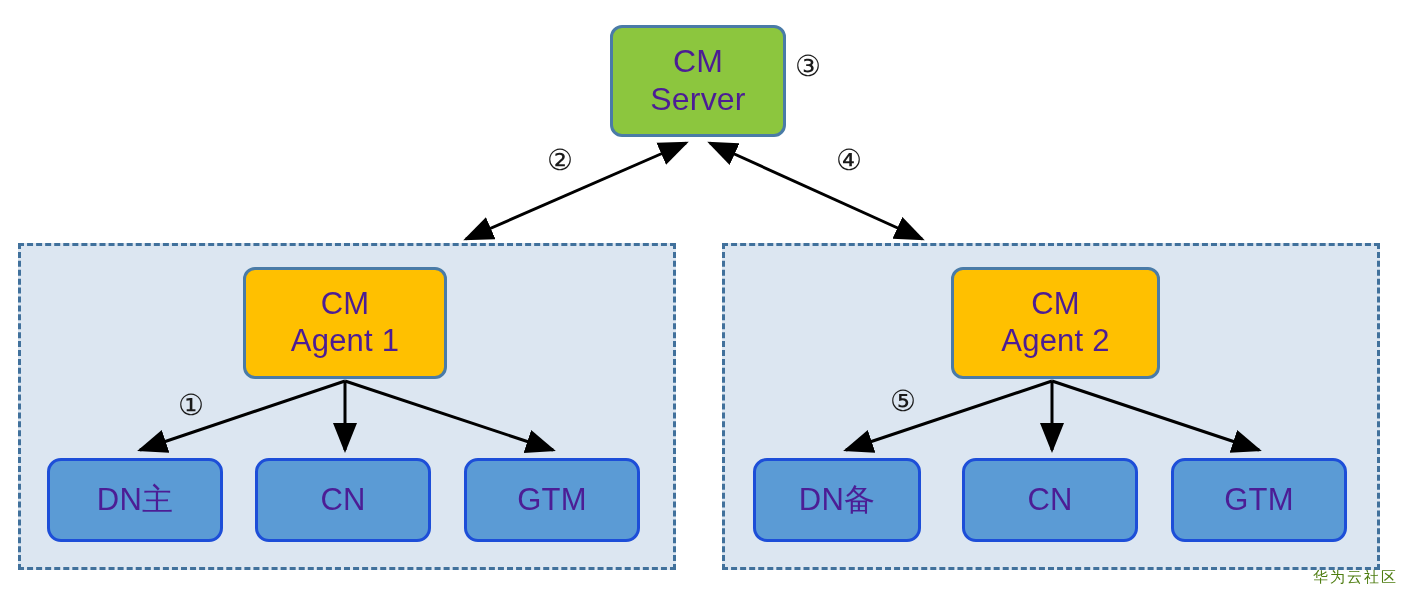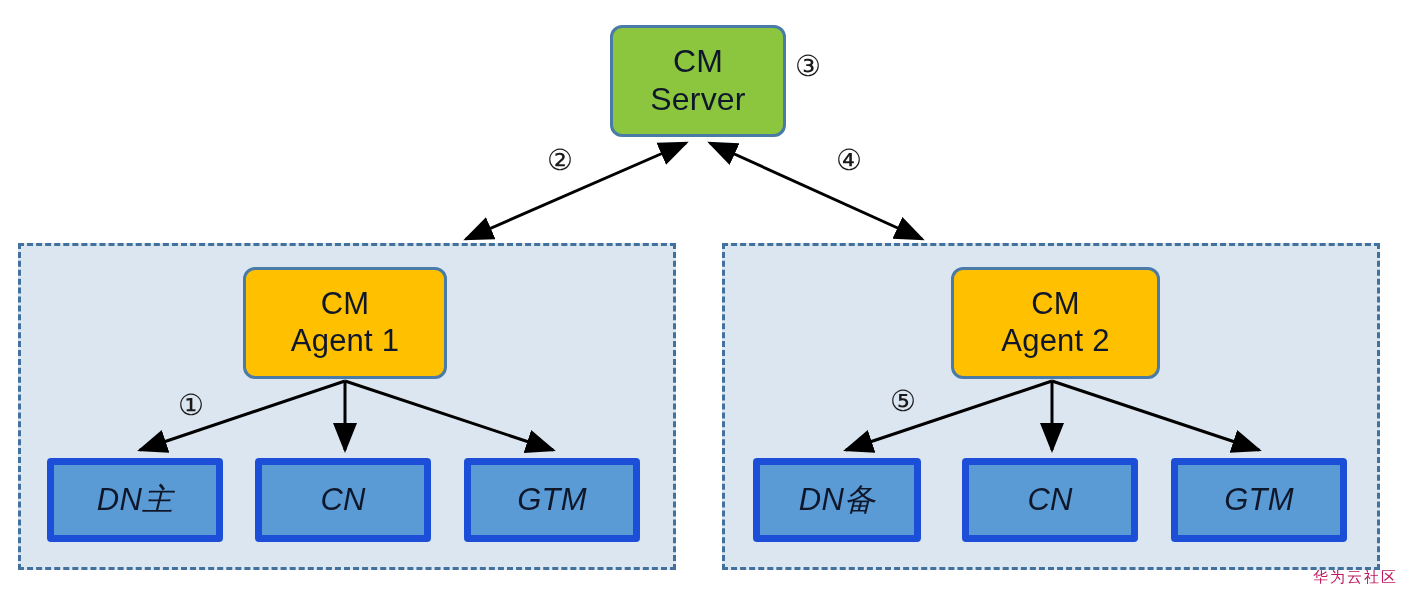--- a/index.html
+++ b/index.html
@@ -37,41 +37,40 @@
   #cluster-right { left: 722px; top: 243px; width: 658px; height: 327px; }
 
   
   .node {
     position: absolute;
     display: flex;
     align-items: center;
     justify-content: center;
     text-align: center;
     border-radius: 12px;
-    color: #0f172a;
+    color: #4c1d95;
     line-height: 1.18;
     white-space: pre-line;
     letter-spacing: 0.2px;
   }
   .node-server {
     background: #8cc63e;
     border: 3px solid #4a7ba7;
     font-size: 32px;
   }
   .node-agent {
     background: #ffc000;
     border: 3px solid #4a7ba7;
     font-size: 31px;
   }
   .node-leaf {
     background: #5b9bd5;
-    border: 7px solid #1d4ed8;
+    border: 3px solid #1d4ed8;
     font-size: 31px;
-    border-radius: 4px;
-    font-style: italic;
+    border-radius: 14px;
   }
 
   #node-cm-server   { left: 610px; top: 25px;  width: 176px; height: 112px; }
   #node-cm-agent-1  { left: 243px; top: 267px; width: 204px; height: 112px; }
   #node-cm-agent-2  { left: 951px; top: 267px; width: 209px; height: 112px; }
 
   #node-dn-primary  { left: 47px;  top: 458px; width: 176px; height: 84px; }
   #node-cn-left     { left: 255px; top: 458px; width: 176px; height: 84px; }
   #node-gtm-left    { left: 464px; top: 458px; width: 176px; height: 84px; }
 
@@ -93,21 +92,21 @@
   #step-3 { left: 795px; top: 52px; }
   #step-4 { left: 836px; top: 146px; }
   #step-5 { left: 890px; top: 387px; }
 
   
   #watermark {
     position: absolute;
     right: 16px;
     bottom: 8px;
     font-size: 15px;
-    color: #be185d;
+    color: #4d7c0f;
     letter-spacing: 2px;
     font-family: "DejaVu Sans", sans-serif;
   }
 </style>
 </head>
 <body>
 
 <div id="canvas">
 
   <div class="cluster" id="cluster-left"></div>

